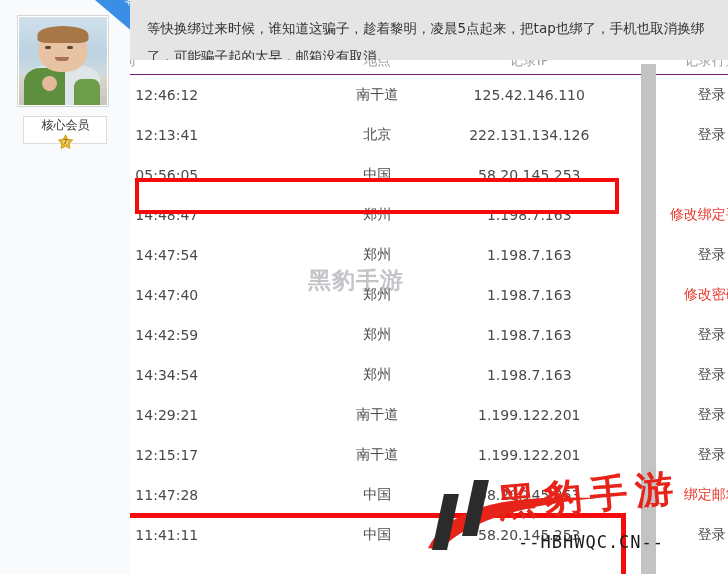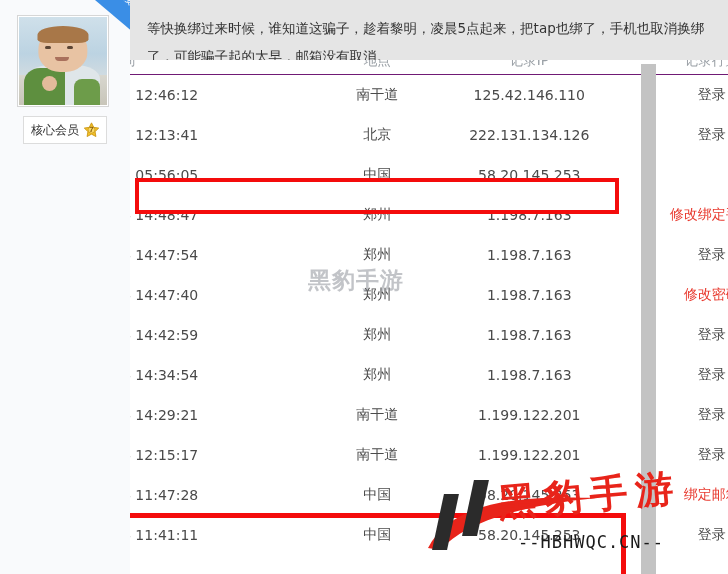--- a/index.html
+++ b/index.html
@@ -189,20 +189,21 @@
     margin: 9px auto 0 auto;
     width: 84px;
     height: 28px;
     box-sizing: border-box;
     border: 1px solid #dcdcdc;
     background: #ffffff;
     display: flex;
     align-items: center;
     justify-content: space-between;
     padding: 0 6px 0 7px;
+    flex-direction: column;
   }
   .member-badge .label {
     font-size: 12px;
     color: #333333;
     white-space: nowrap;
     font-family: "DejaVu Sans", sans-serif;
   }
   .star-icon {
     position: relative;
     width: 17px;

